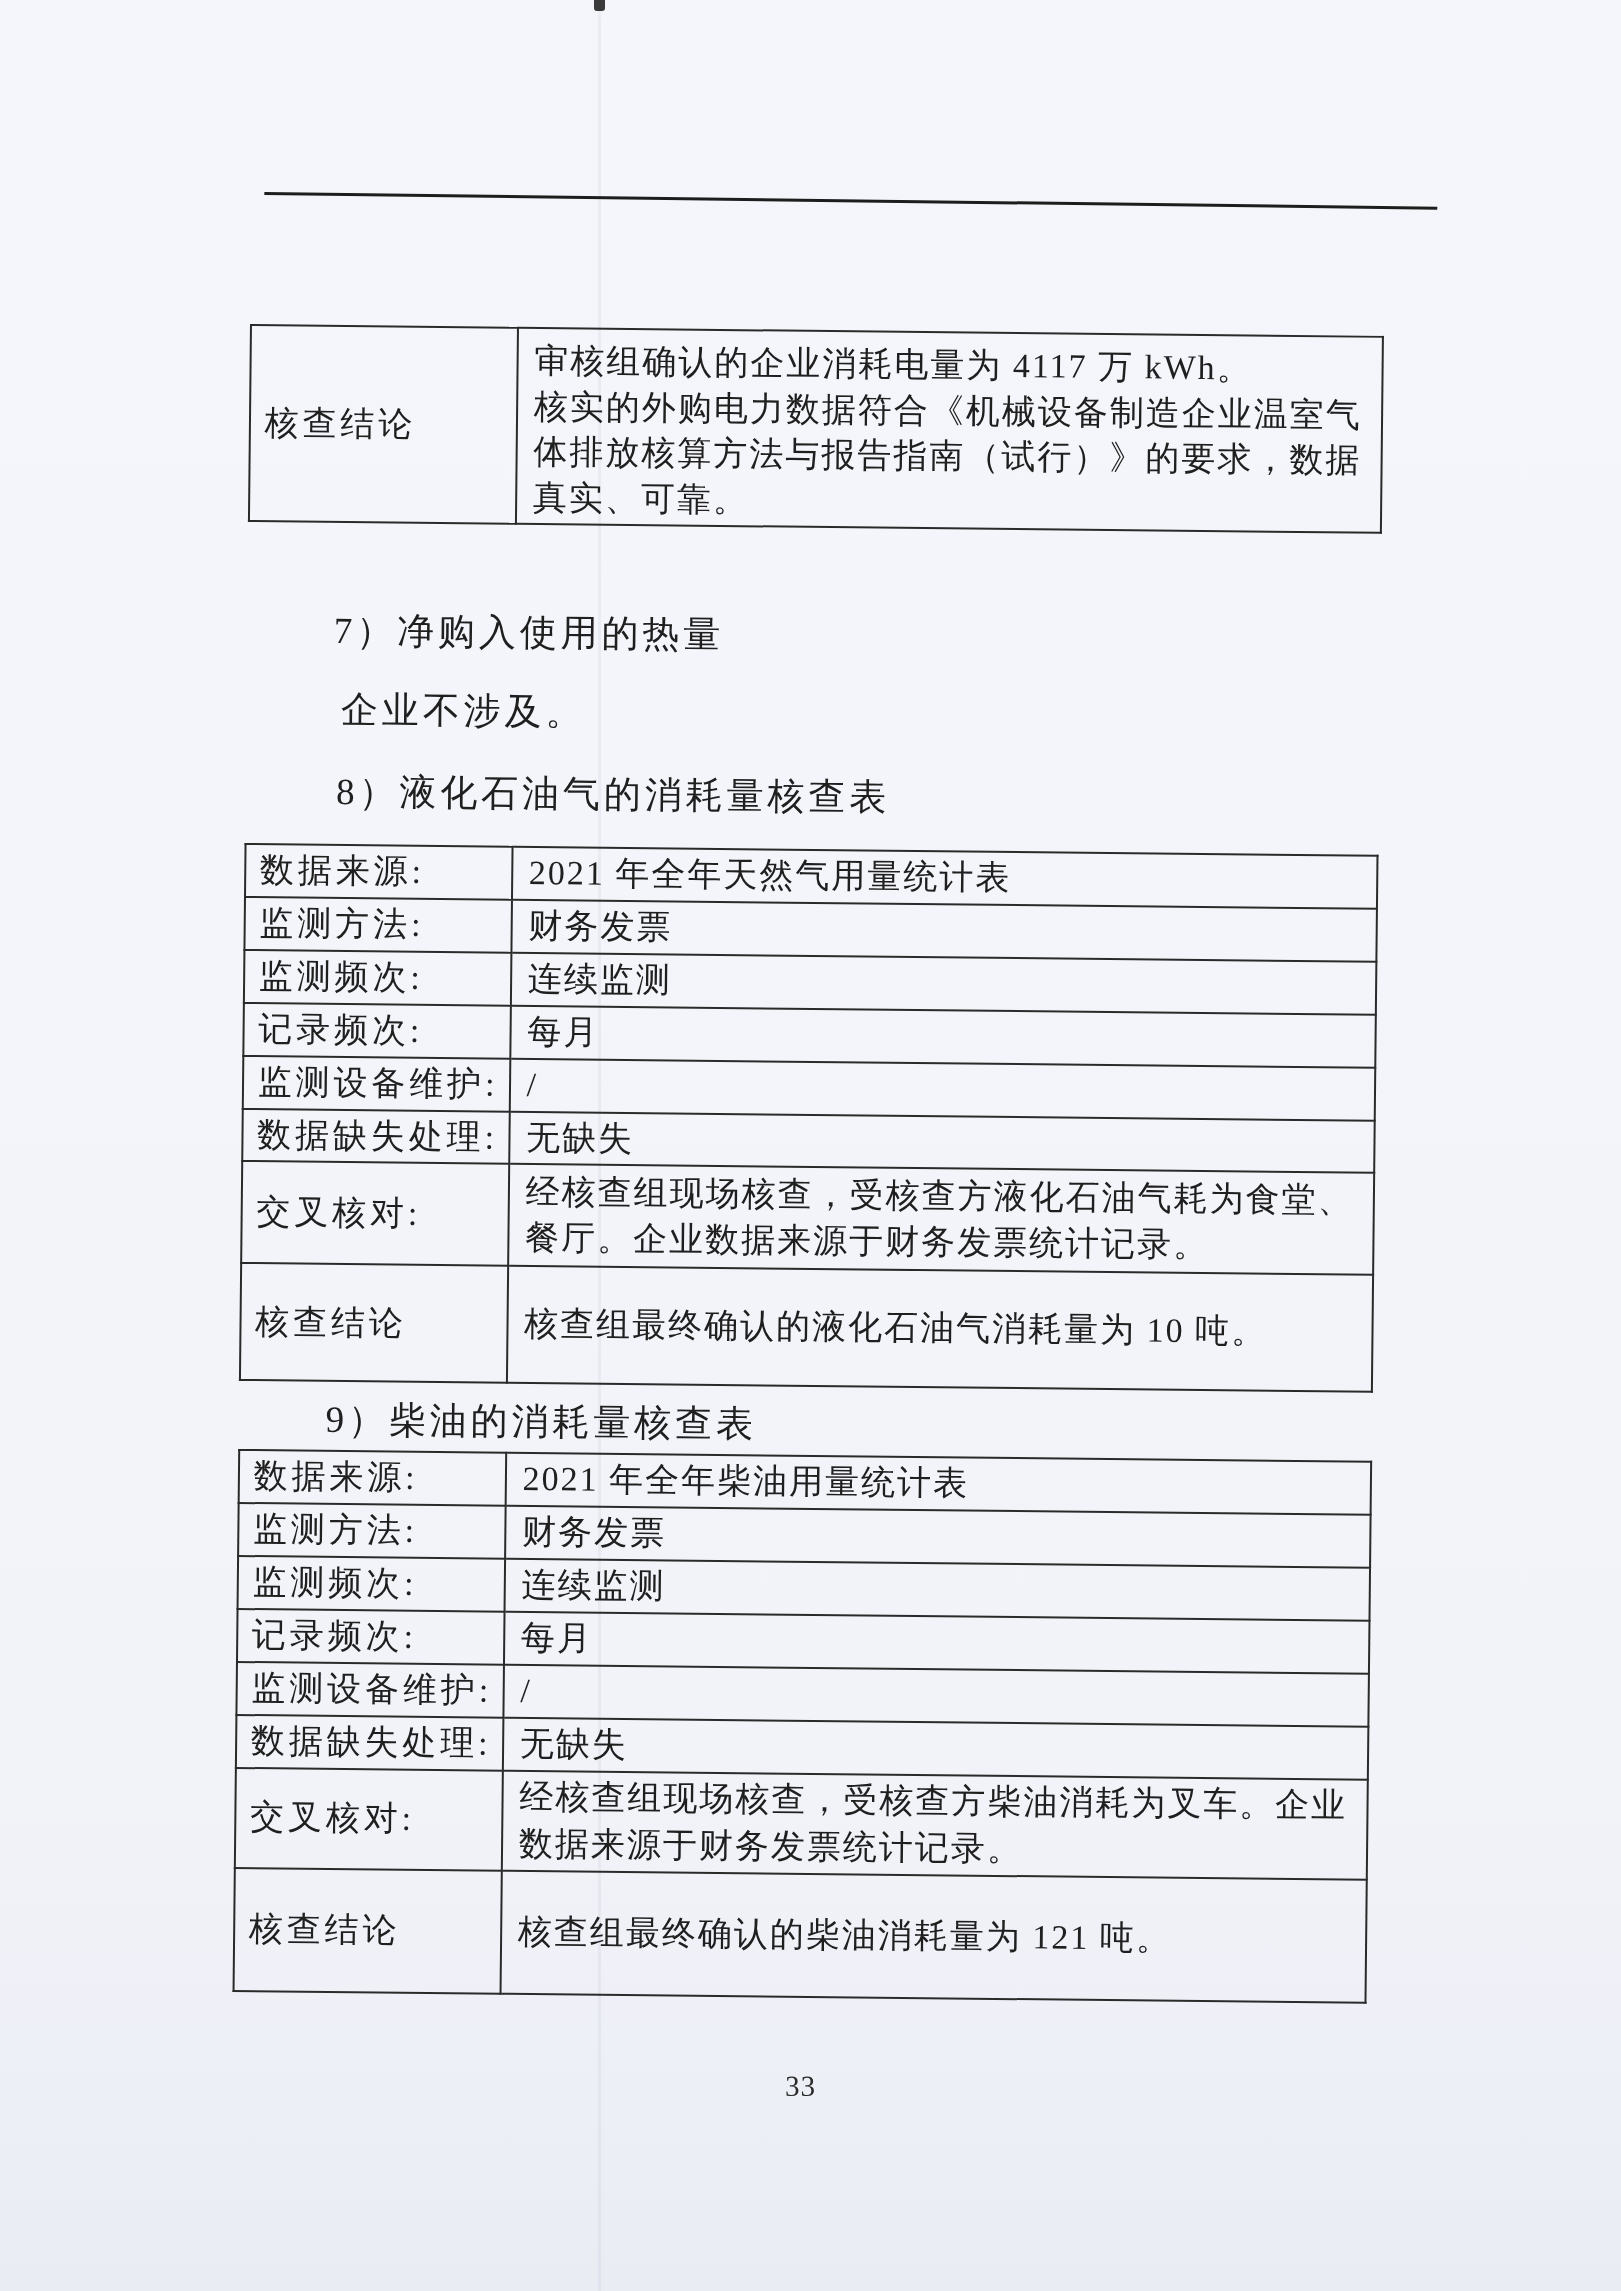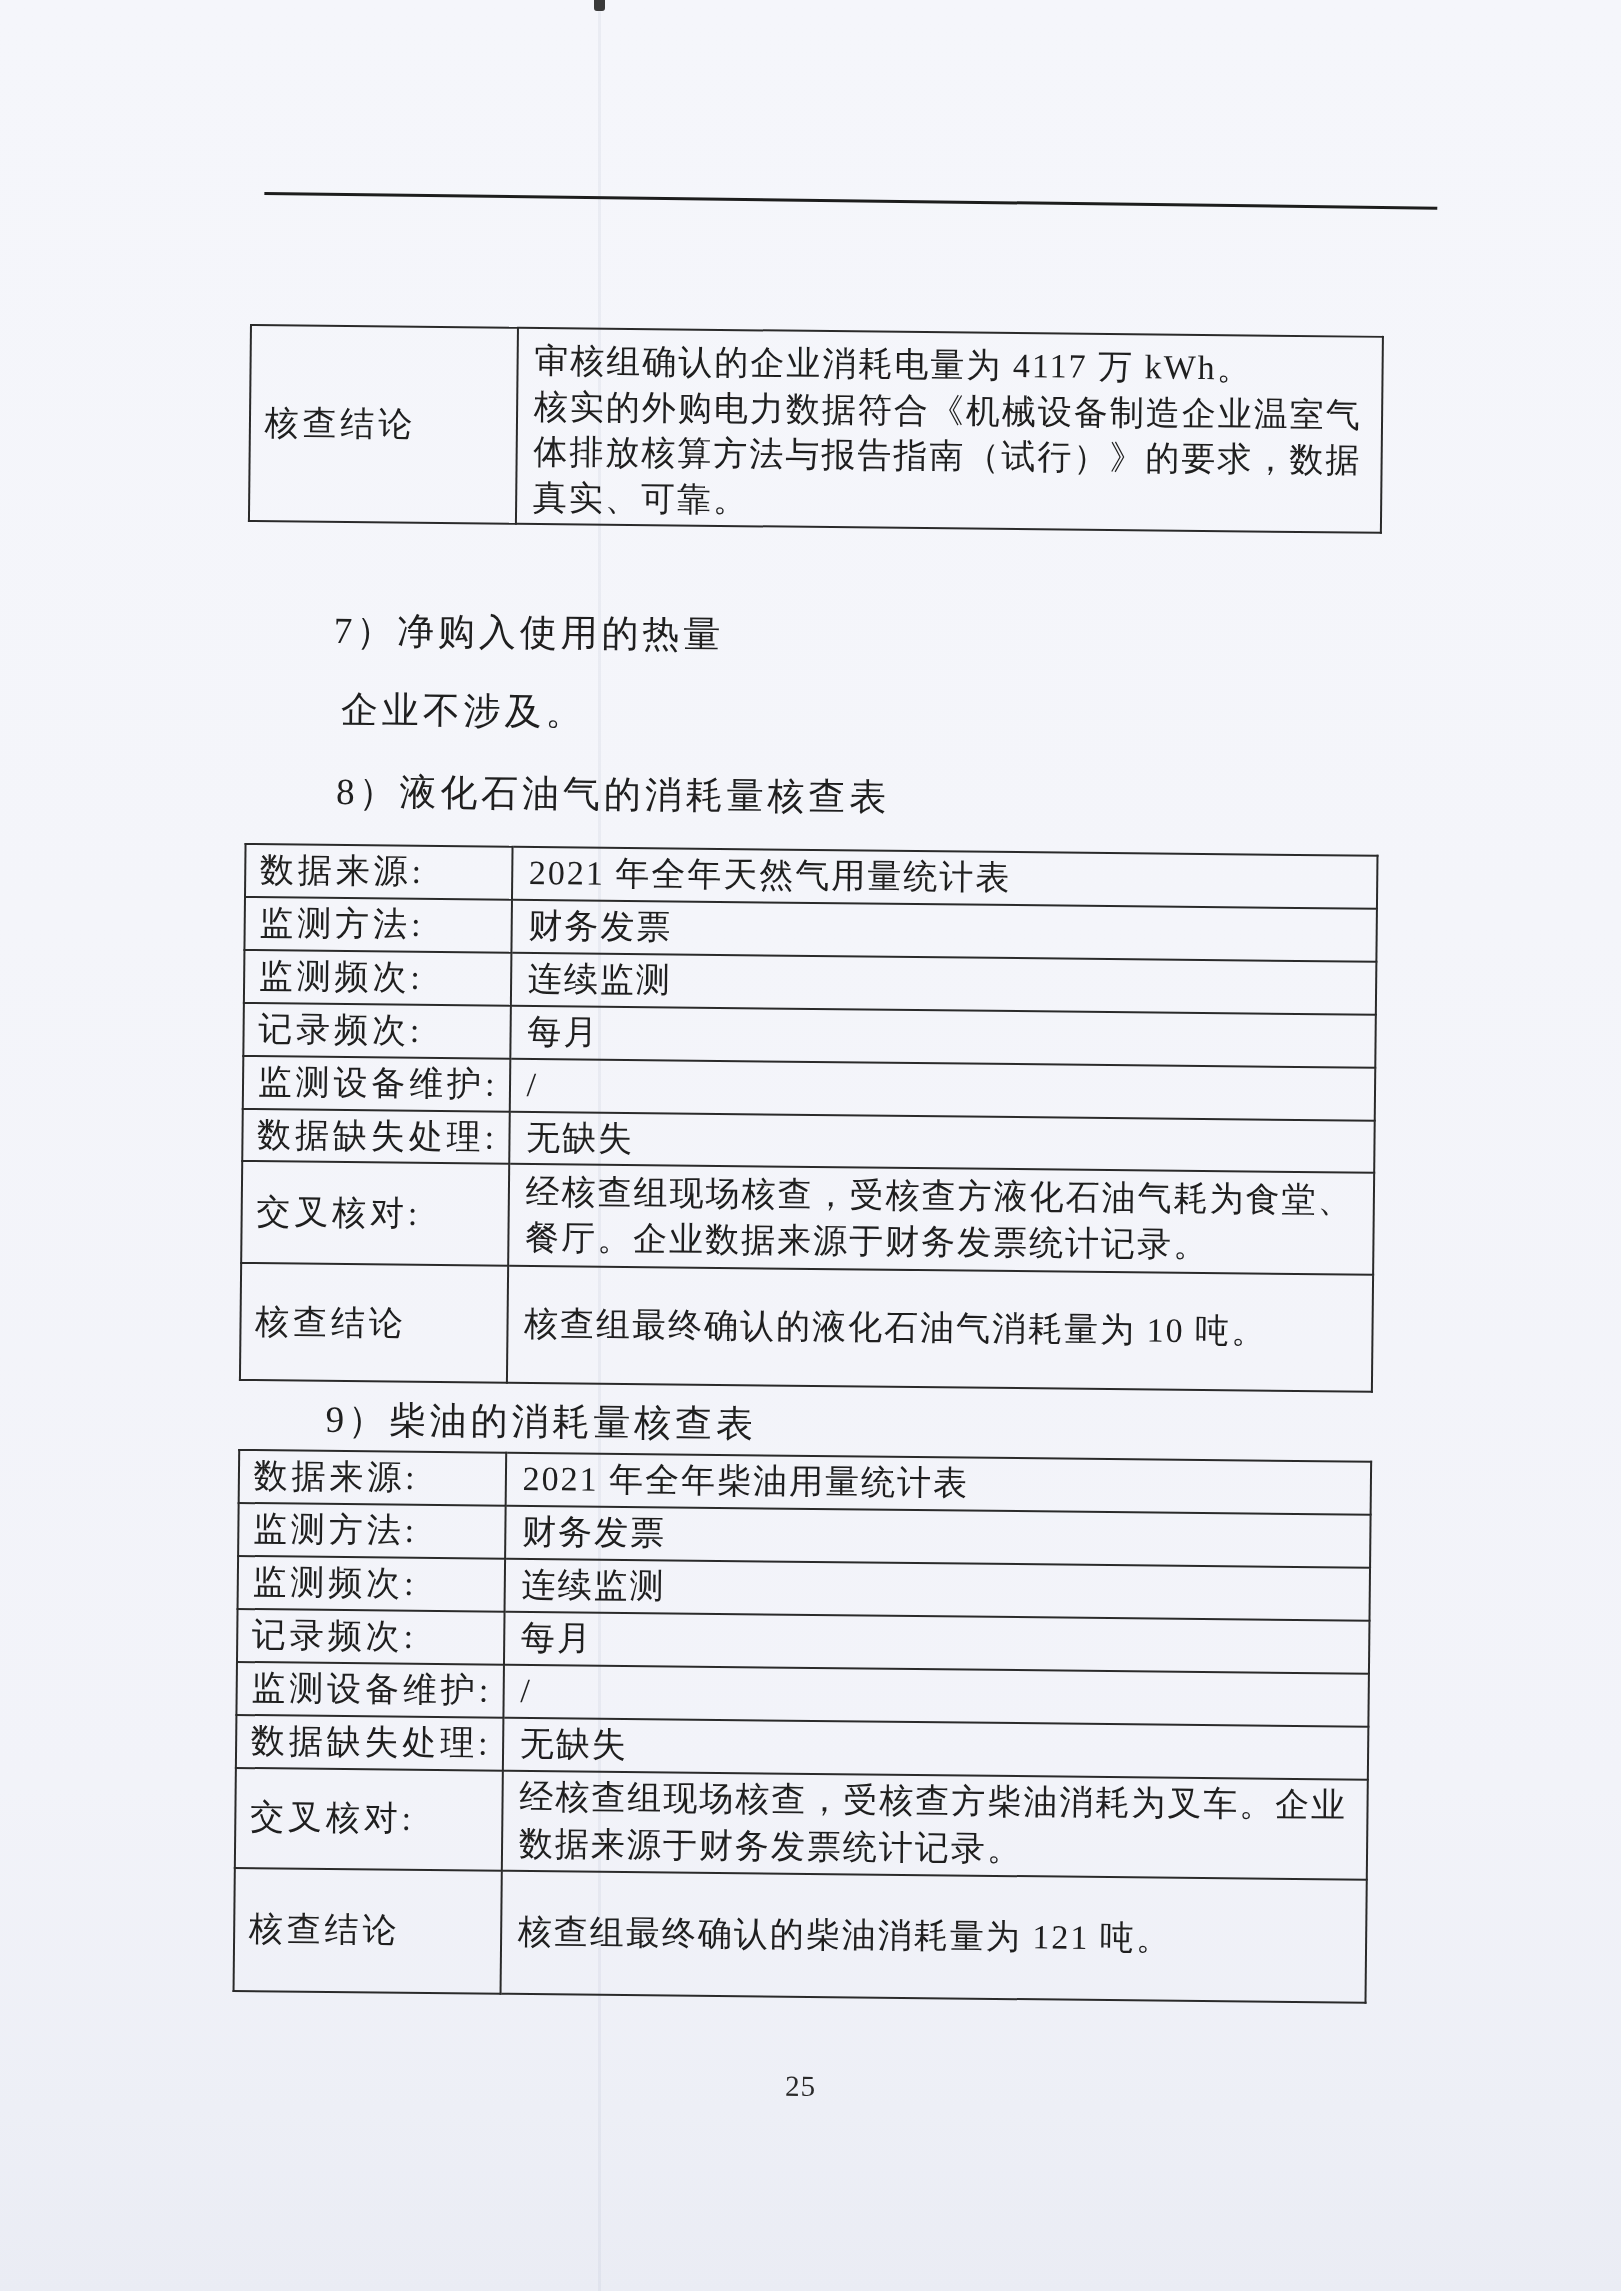--- a/index.html
+++ b/index.html
@@ -185,17 +185,17 @@
         <td class="lbl">交叉核对:</td>
         <td class="val">经核查组现场核查，受核查方柴油消耗为叉车。企业数据来源于财务发票统计记录。</td>
       </tr>
       <tr>
         <td class="lbl">核查结论</td>
         <td class="val">核查组最终确认的柴油消耗量为 121 吨。</td>
       </tr>
     </tbody>
       </table>
 
-    <div class="page-number">25</div>
+    <div class="page-number">33</div>
 
   </div>
 </div>
 
 
 </body></html>

